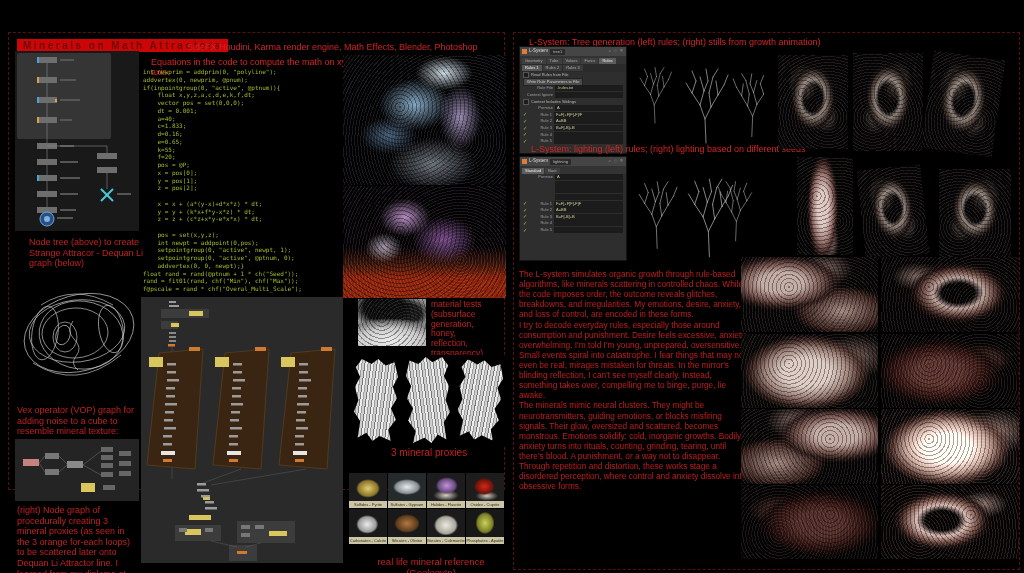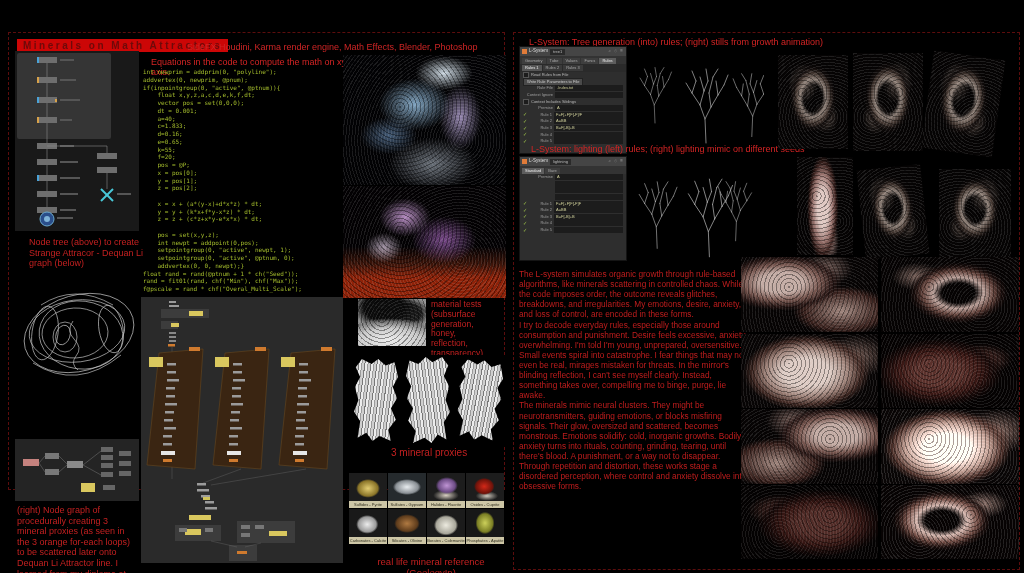--- a/index.html
+++ b/index.html
@@ -181,20 +181,21 @@
           <ellipse cx="96" cy="58" rx="12" ry="24" transform="rotate(-10 96 58)"></ellipse>
           <ellipse cx="50" cy="66" rx="12" ry="15"></ellipse>
           <ellipse cx="48" cy="64" rx="7" ry="10" transform="rotate(18 48 64)"></ellipse>
           <path d="M58,50 q-7,10 1,18 q9,9 2,17 q-6,8 2,14"></path>
           <path d="M18,92 Q62,120 106,84"></path>
           <path d="M26,34 Q60,12 98,34"></path>
         </g>
       </svg>
     </div>
 
+    <div class="abs cap" style="left:8px;top:372px;width:120px;">Vex operator (VOP) graph for adding noise to a cube to resemble mineral texture:</div>
 
     <div class="imgbox" style="left:6px;top:406px;width:124px;height:62px;background:#242424;">
       <svg width="124" height="62" viewBox="0 0 124 62">
         <g stroke="#777" stroke-width="0.5" fill="none">
           <path d="M24,24 L30,17 M24,24 L30,33 M44,17 L52,25 M44,33 L52,26 M68,26 L86,12 M68,26 L86,36"></path>
         </g>
         <rect x="8" y="20" width="16" height="7" fill="#c5827e"></rect>
         <rect x="30" y="14" width="14" height="6" fill="#787878"></rect>
         <rect x="30" y="30" width="14" height="6" fill="#787878"></rect>
         <rect x="52" y="22" width="16" height="7" fill="#8a8a8a"></rect>
@@ -402,21 +403,21 @@
         <div class="mcell">
         <div class="photo"></div>
         <div class="mlabel">Phosphates - Apatite</div>
       </div>
       </div>
     <div class="abs" style="left:344px;top:523px;width:156px;text-align:center;font-size:9.5px;color:#c32020;">real life mineral reference (GeologyIn)</div>
   </div>
 
   <div class="panel" style="left:513px;top:32px;width:507px;height:538px;">
 
-    <div class="abs h-red" style="left:15px;top:4px;">L-System: Tree generation (into) rules; (right) stills from growth animation)</div>
+    <div class="abs h-red" style="left:15px;top:4px;">L-System: Tree generation (left) rules; (right) stills from growth animation)</div>
 
     <div class="hou hou1" style="left:5px;top:13px;width:108px;height:108px;">
       <div class="tbar">
         <span style="width:5px;height:5px;background:#e07b39;display:inline-block;"></span>
         <span class="appname">L-System</span>
         <span class="nodefield">tree1</span>
         <span class="ticons">⌕ ⊙ ≡</span>
       </div>
       <div class="tabs">
           <span>Geometry</span>
@@ -483,21 +484,21 @@
     </div>
 
     <div class="imgbox" style="left:118px;top:16px;width:132px;height:105px;background:#000;">
       <svg width="132" height="105" viewBox="0 0 132 105">
         <use href="#treeA" transform="translate(2,2) scale(0.75)"></use>
         <use href="#treeA" transform="translate(46,-2) scale(1.0)"></use>
         <use href="#treeA" transform="translate(96,6) scale(0.85) scale(-1,1) translate(-56,0)"></use>
       </svg>
     </div>
 
-    <div class="abs h-red" style="left:17px;top:111px;">L-System: lighting (left) rules; (right) lighting mimic on different seeds</div>
+    <div class="abs h-red" style="left:17px;top:111px;">L-System: lighting (left) rules; (right) lighting based on different seeds</div>
 
     <div class="hou hou2" style="left:5px;top:123px;width:108px;height:105px;">
       <div class="tbar">
         <span style="width:5px;height:5px;background:#e07b39;display:inline-block;"></span>
         <span class="appname">L-System</span>
         <span class="nodefield">lightning</span>
         <span class="ticons">⌕ ⊙ ≡</span>
       </div>
       <div class="tabs">
           <span>Standard</span>

